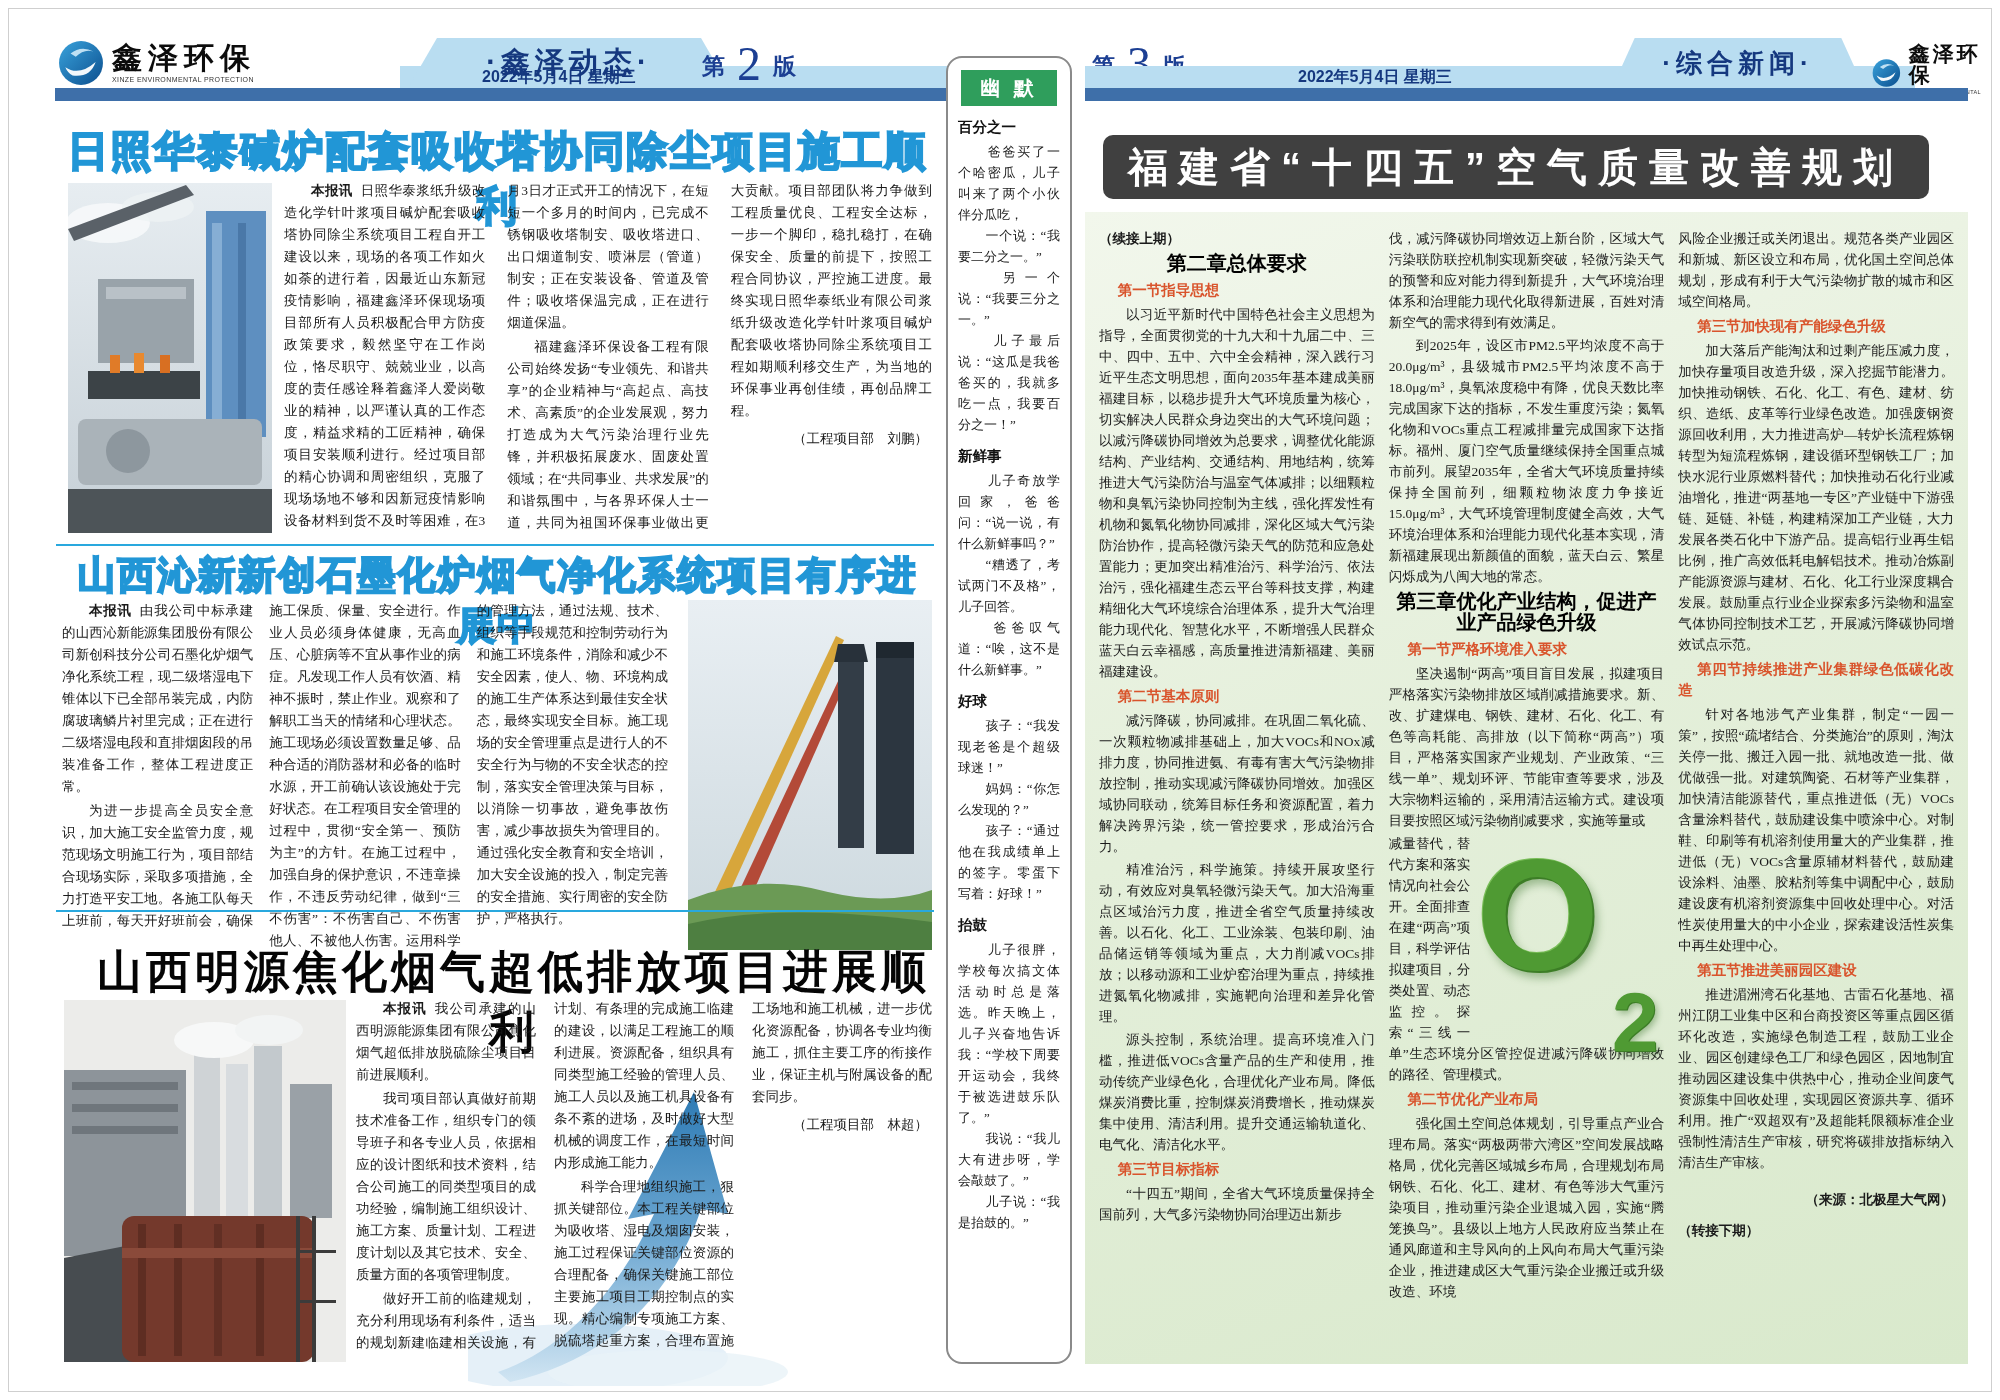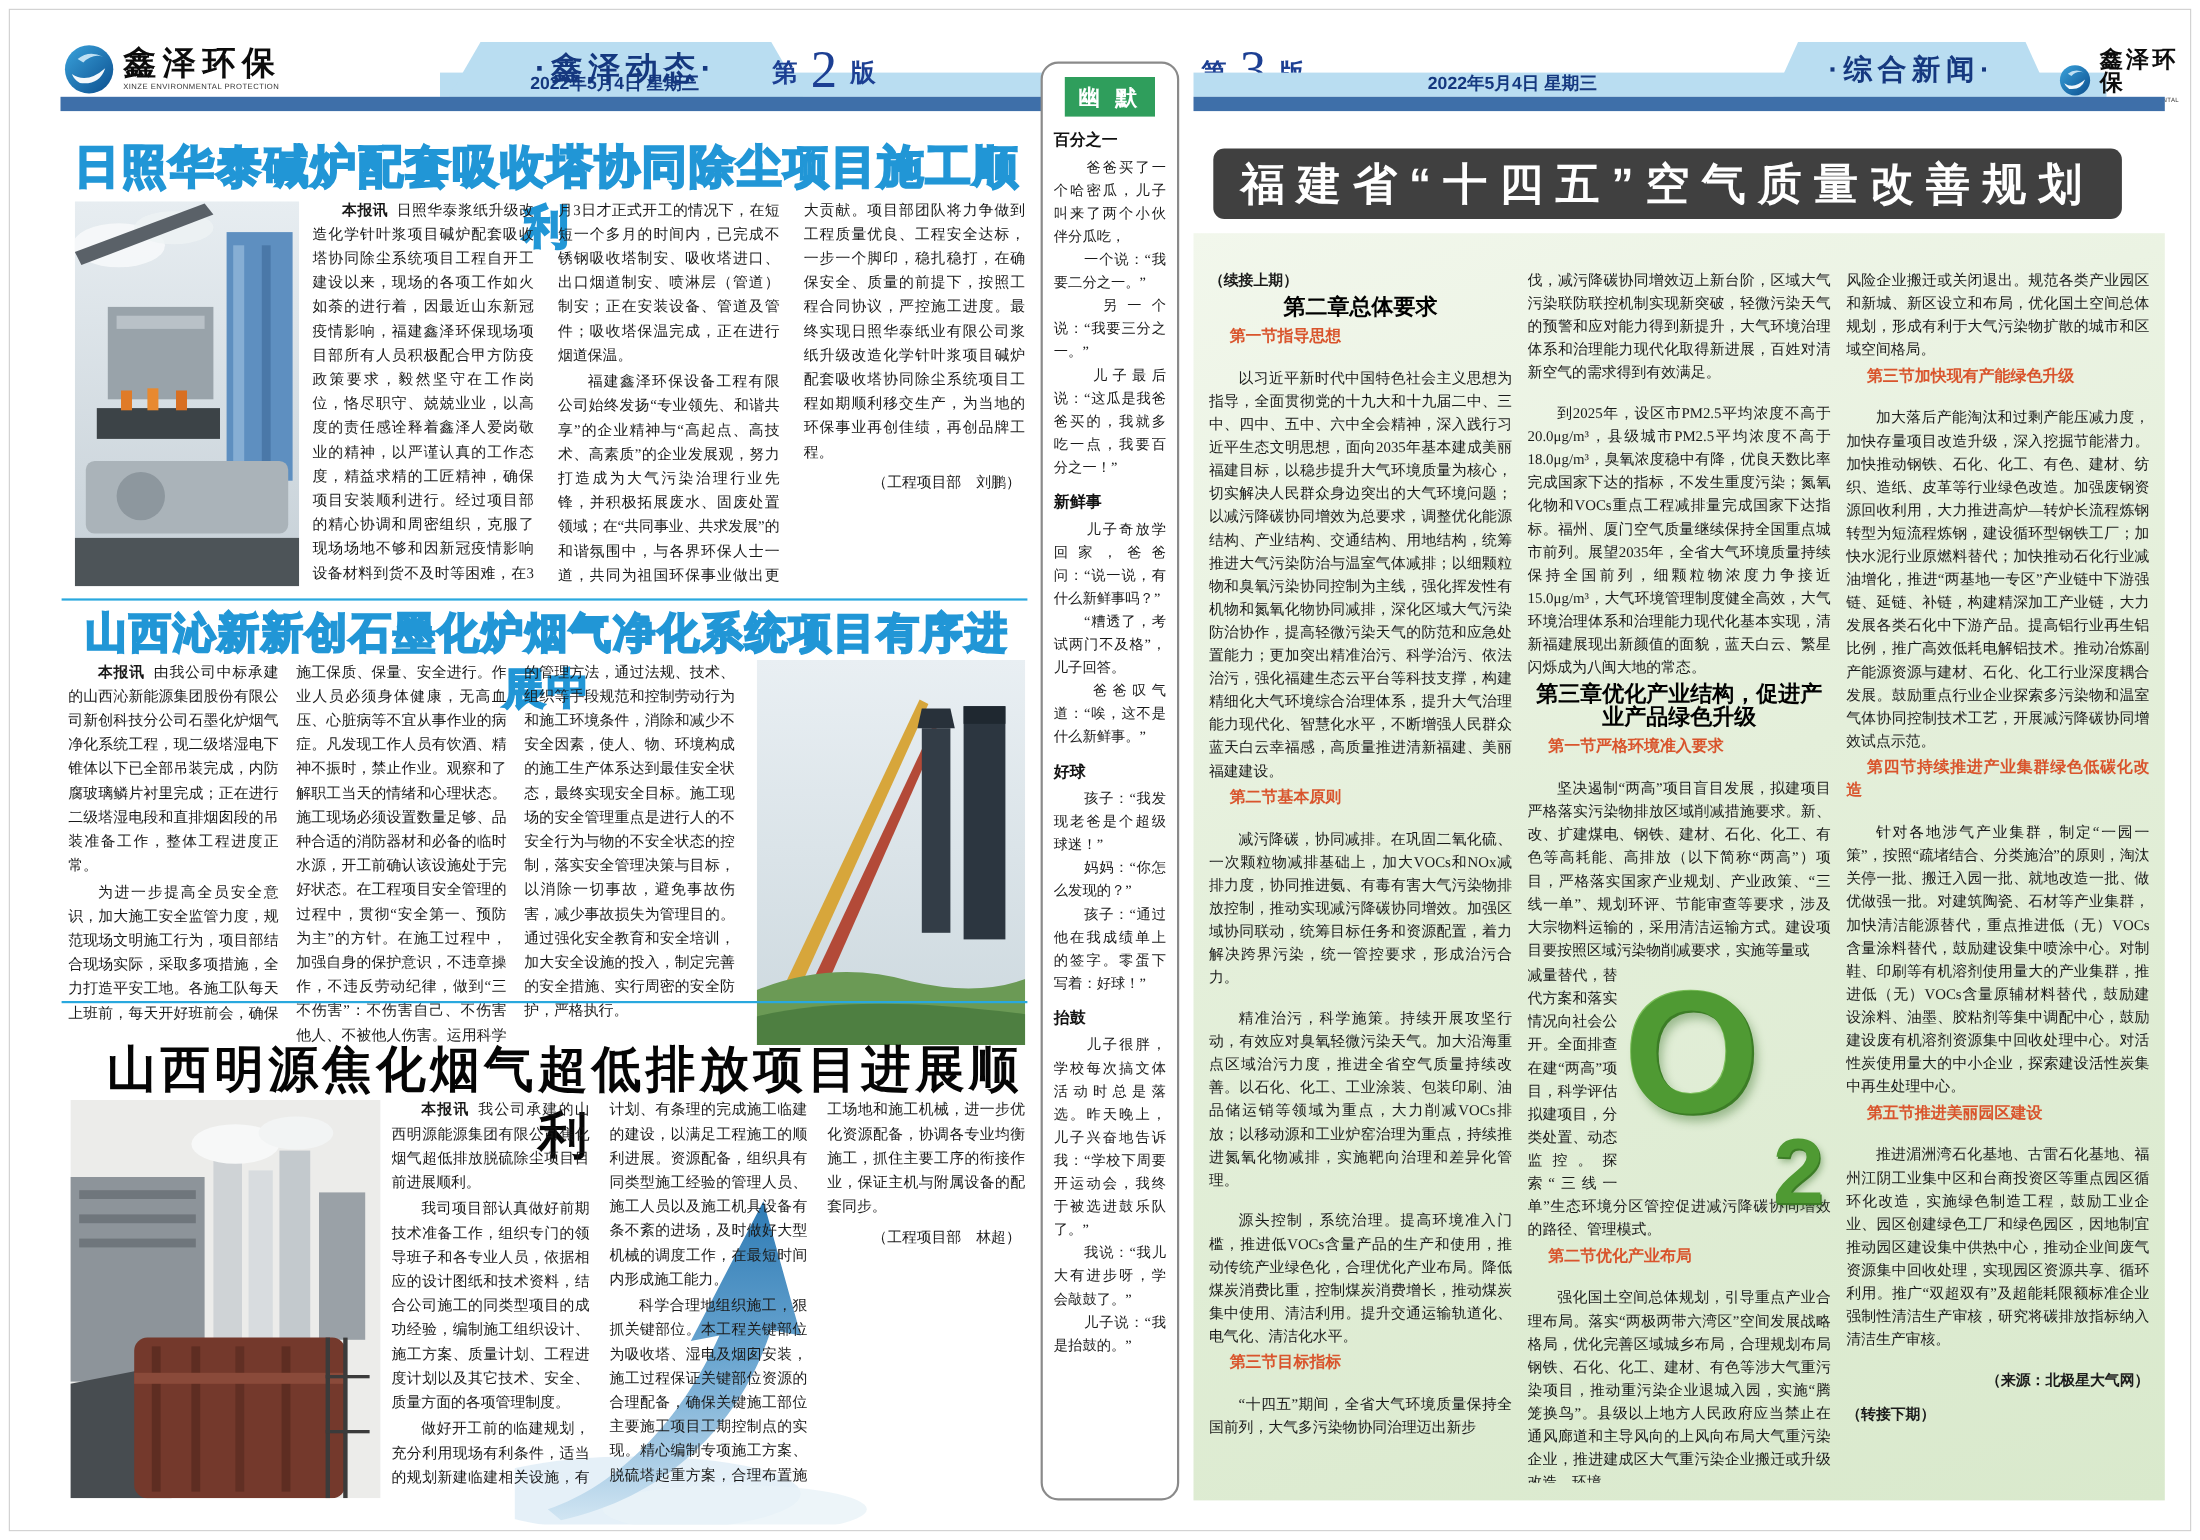--- a/index.html
+++ b/index.html
@@ -42,34 +42,34 @@
   .bp{margin:0 0 2px 0;text-indent:2em;}
   .lead{font-weight:bold;margin-right:8px;}
   .byline{margin:6px 0 0 0;text-align:right;text-indent:0;padding-right:4px;}
 
   .photo{position:absolute;display:block;}
   .arrow-deco{position:absolute;left:468px;top:1028px;z-index:1;}
 
   
   .humor{position:absolute;left:946px;top:56px;width:126px;height:1308px;box-sizing:border-box;
          border:2px solid #8a8a8a;border-radius:16px;background:#fff;padding:12px 10px;overflow:hidden;}
-  .humor-title{width:82px;height:36px;margin:0 auto 10px auto;background:#2f9e5c;color:#fff;
+  .humor-title{width:96px;height:36px;margin:0 auto 10px auto;background:#2f9e5c;color:#fff;
                font-weight:900;font-size:20px;letter-spacing:4px;display:flex;align-items:center;justify-content:center;}
   .joke-title{font-size:14.5px;font-weight:900;color:#111;margin:12px 0 4px 0;font-family:"Liberation Sans",sans-serif;}
   .joke-body{font-family:"Liberation Serif",serif;font-size:13px;line-height:21px;text-align:justify;white-space:pre-line;}
 
   
   .banner{position:absolute;left:1103px;top:135px;width:826px;height:64px;background:#404040;border-radius:10px;
           display:flex;align-items:center;justify-content:center;}
   .banner span{color:#ffffff;font-weight:900;font-size:40px;letter-spacing:11px;}
   .panel{position:absolute;left:1085px;top:212px;width:883px;height:1152px;box-sizing:border-box;
          background:linear-gradient(160deg,#f2f7ec 0%,#e4efda 45%,#d9e9cc 100%);
          display:flex;gap:14px;padding:16px 14px;}
   .rcol{flex:1;overflow:hidden;font-family:"Liberation Serif",serif;font-size:13.5px;line-height:21px;text-align:justify;}
-  .rcol p{margin:16px 0 2px 0;text-indent:2em;}
+  .rcol p{margin:0 0 2px 0;text-indent:2em;}
   .rcol p.noind{text-indent:0;}
   .cont-note{font-weight:bold;text-indent:1.5em;font-size:13.5px;margin-bottom:4px;}
   .chap{font-family:"Liberation Sans",sans-serif;font-weight:900;font-size:20px;color:#000;text-align:center;
         text-indent:0 !important;margin:4px 0 6px 0 !important;}
   .sec{color:#d9542c;font-weight:600;font-size:14.5px;text-indent:1.3em !important;margin:4px 0 3px 0 !important;
        font-family:"Liberation Sans",sans-serif;}
   .src{text-align:right;text-indent:0 !important;font-weight:bold;margin-top:16px !important;}
   .tbc{text-align:left;text-indent:0 !important;font-weight:bold;margin-top:10px !important;}
 
   .o2wrap{display:block;text-indent:0;margin:2px 0;}

